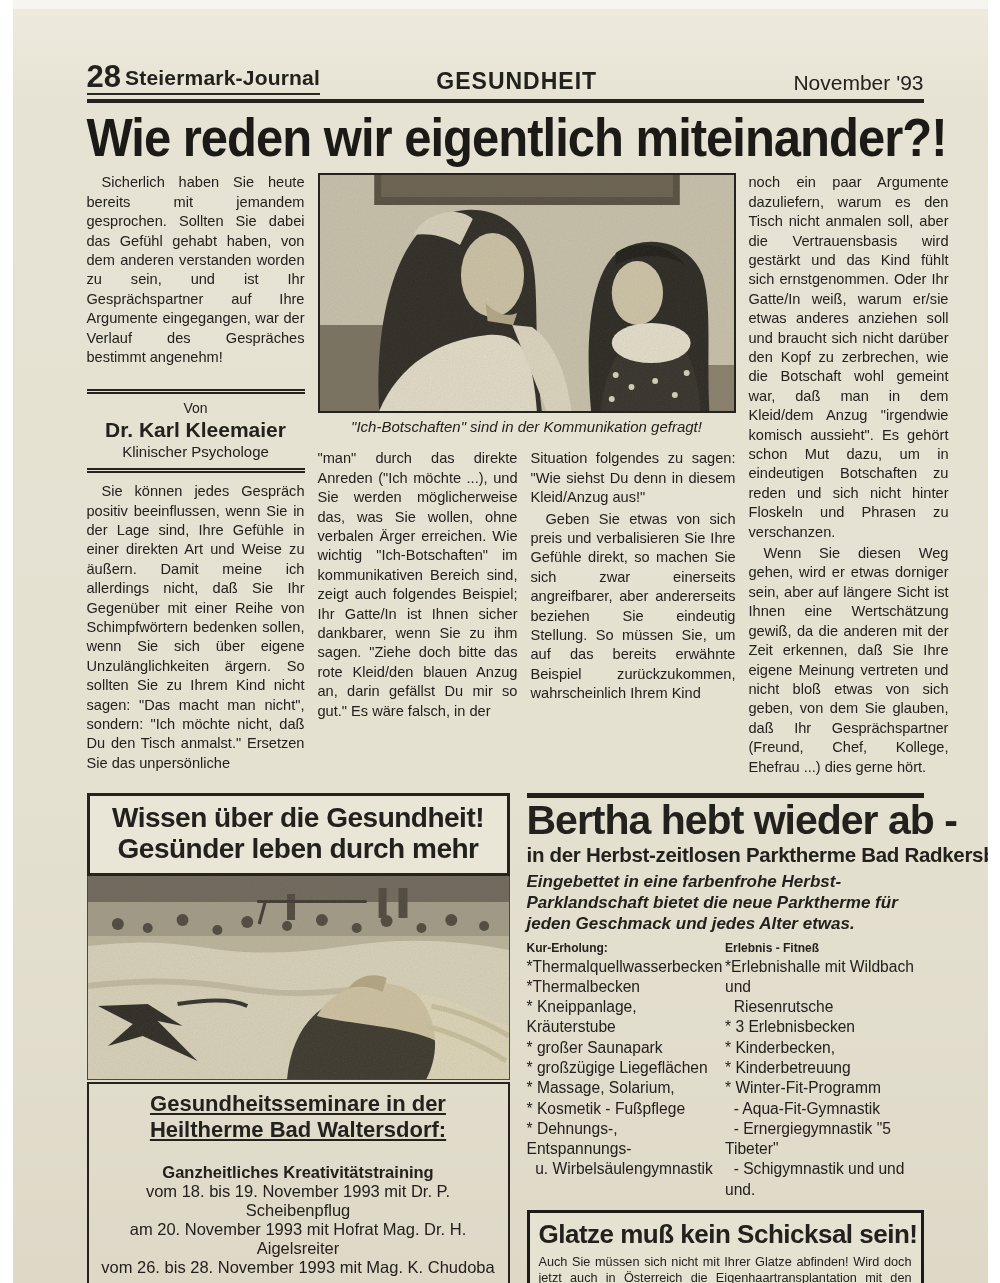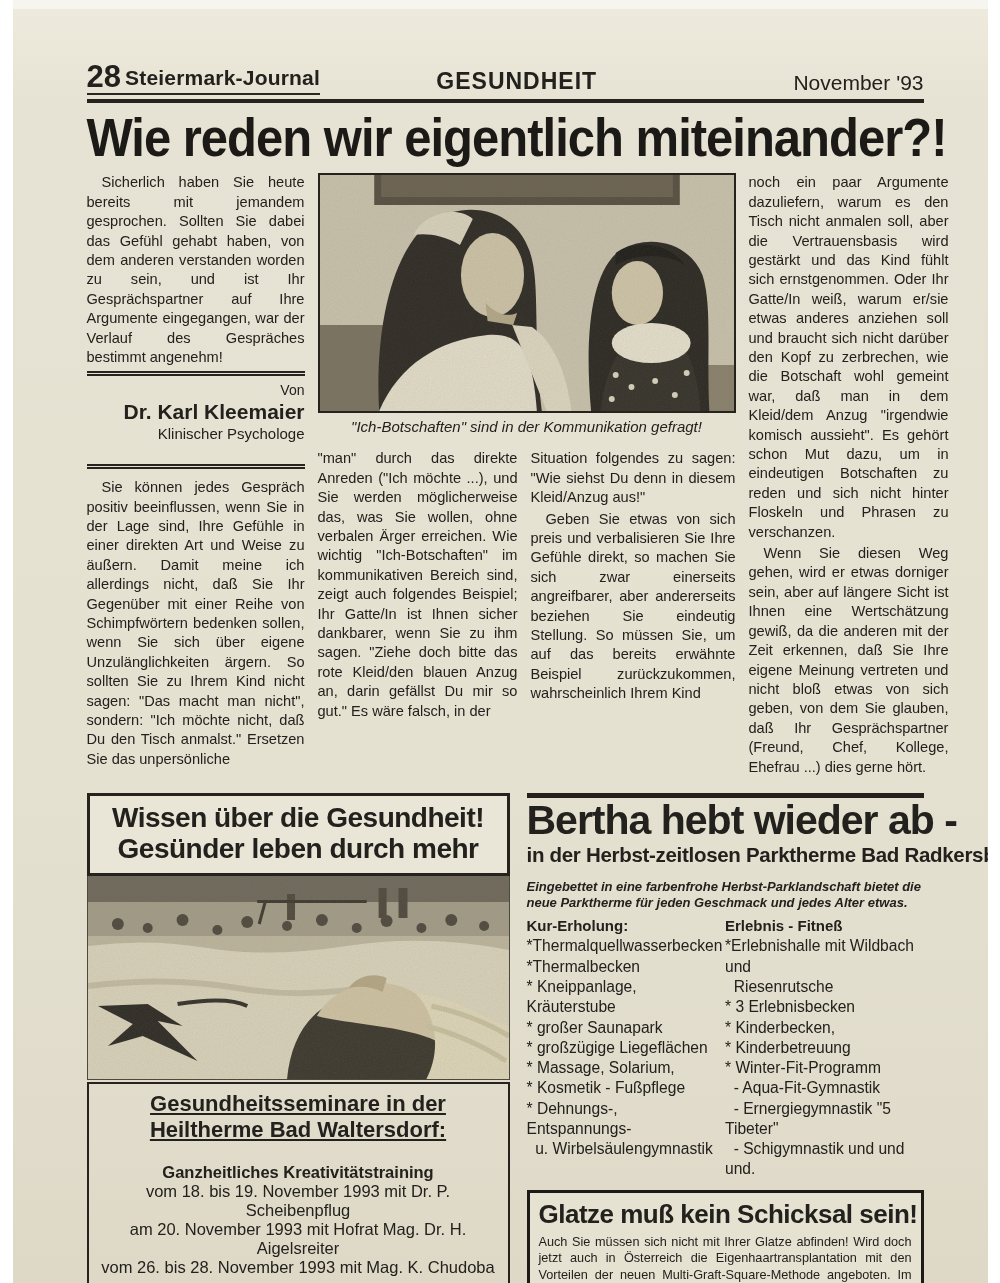--- a/index.html
+++ b/index.html
@@ -41,21 +41,21 @@
   }
   .bodytext{font-size:14.6px;line-height:1.33;text-align:justify;}
   .bodytext p{margin:0 0 2px 0;text-indent:15px;}
   .col1{grid-area:c1;}
   .col2{grid-area:c2;}
   .col3{grid-area:c3;}
   .col4{grid-area:c4;}
   .photo-area{grid-area:photo;}
   .author-box{
     border-top:5px double #27241f;border-bottom:5px double #27241f;
-    text-align:right;padding:5px 0 20px 0;margin:4px 0 9px 0;
+    text-align:center;padding:5px 0 6px 0;margin:22px 0 9px 0;
   }
   .author-box .von{font-size:14px;}
   .author-box .author-name{font-size:21px;font-weight:bold;line-height:1.15;}
   .author-box .author-title{font-size:15px;}
   .photo-frame{border:2px solid #26231e;height:236px;overflow:hidden;background:#c8c1ab;}
   .photo-frame svg{display:block;width:100%;height:100%;}
   .photo-caption{font-style:italic;font-size:15px;text-align:center;margin:5px 0 14px 0;}
   
   .lower{display:flex;gap:17px;margin-top:14px;}
   .lower-left{width:423px;flex:none;}
@@ -66,24 +66,24 @@
   .pool-photo{border:1px solid #4d483d;border-top:none;height:203px;overflow:hidden;background:#c5bfa8;}
   .pool-photo svg{display:block;width:100%;height:100%;}
   .seminar-box{border:2px solid #26231e;text-align:center;padding:7px 6px 8px 6px;margin-top:2px;}
   .seminar-box .sem-main-title{font-size:22px;font-weight:bold;text-decoration:underline;margin-bottom:20px;}
   .sem-title{font-size:16.5px;font-weight:bold;margin-top:5px;}
   .sem-detail{font-size:16.5px;}
   
   .bertha-rule{height:5px;background:#24211c;margin-bottom:2px;}
   .bertha-headline{font-size:41px;font-weight:bold;letter-spacing:-1px;line-height:1.0;white-space:nowrap;}
   .bertha-sub{font-size:20.5px;font-weight:bold;letter-spacing:-.3px;margin-top:2px;white-space:nowrap;}
-  .bertha-intro{font-size:13px;font-weight:bold;font-style:italic;line-height:1.25;margin-top:12px;}
+  .bertha-intro{font-size:17px;font-weight:bold;font-style:italic;line-height:1.25;margin-top:4px;}
   .bertha-cols{display:flex;margin-top:6px;}
   .bertha-col{width:50%;}
-  .bertha-col-title{font-size:15px;font-weight:bold;margin-bottom:2px;}
+  .bertha-col-title{font-size:12px;font-weight:bold;margin-bottom:2px;}
   .bertha-item{font-size:15.6px;line-height:1.3;white-space:pre-wrap;}
   
   .glatze-box{border:3px solid #1d1b17;margin-top:10px;background:#e6e2d2;}
   .glatze-inner{padding:4px 9px 8px 9px;}
   .glatze-headline{font-size:26px;font-weight:bold;letter-spacing:-.5px;text-align:left;margin:2px 0 4px 0;white-space:nowrap;}
   .glatze-body{font-size:12.7px;line-height:1.3;text-align:justify;}
   
   .grain{position:relative;}
 </style>
 </head>

